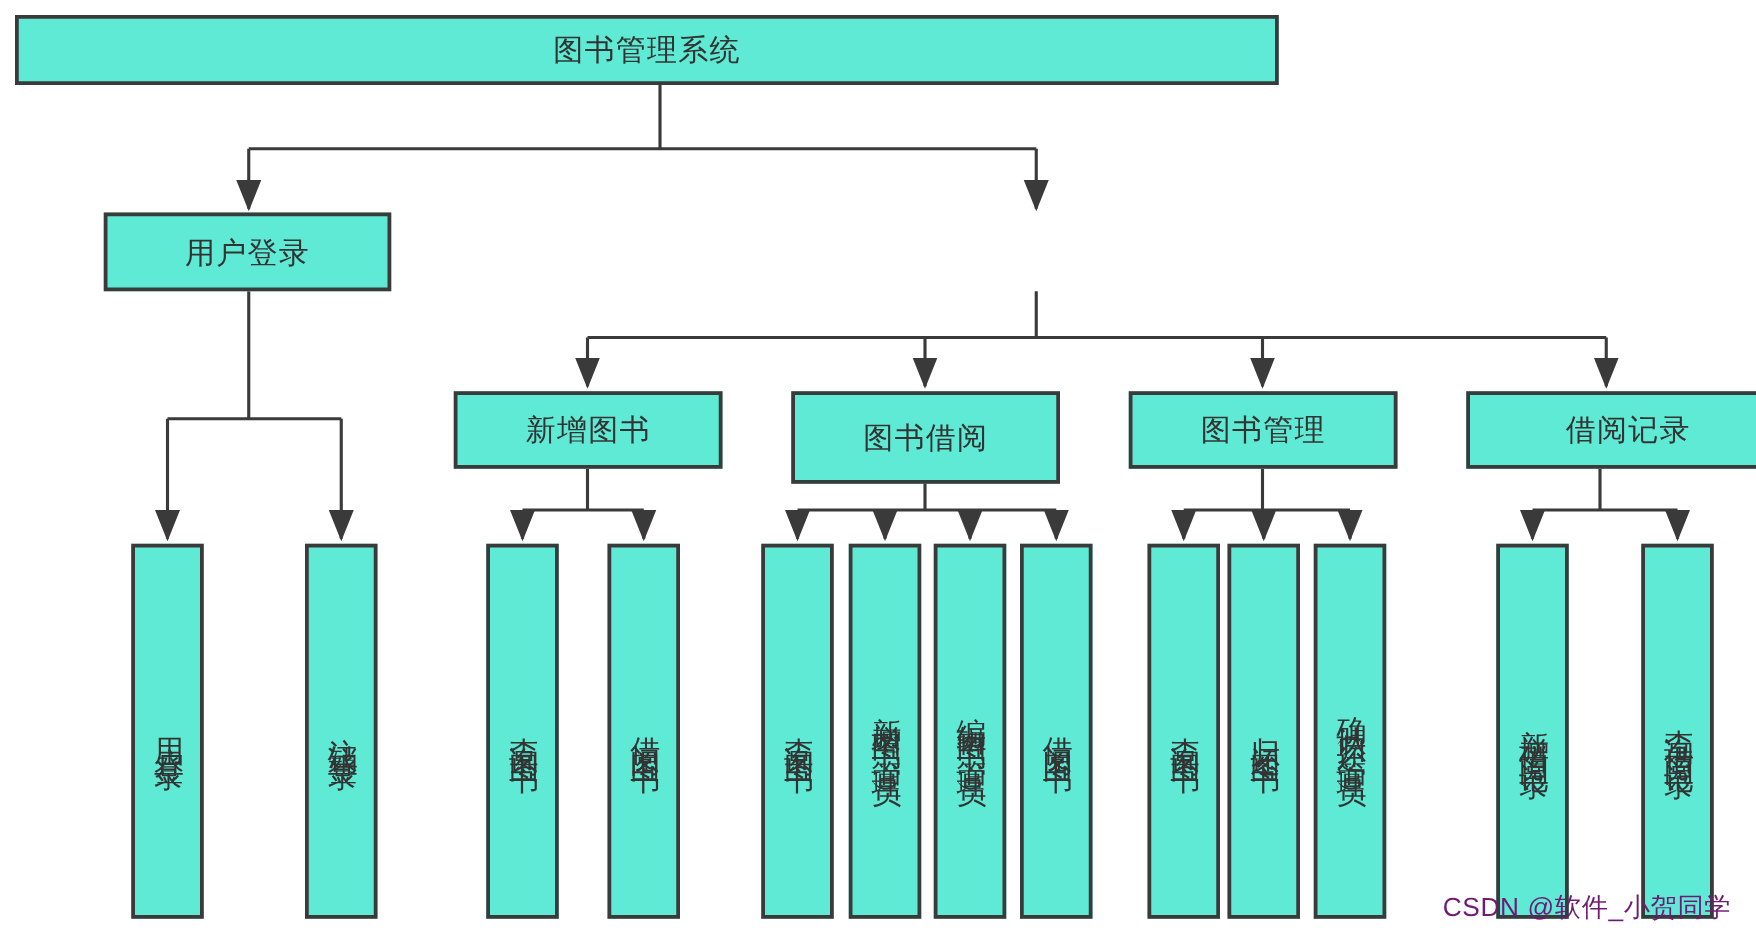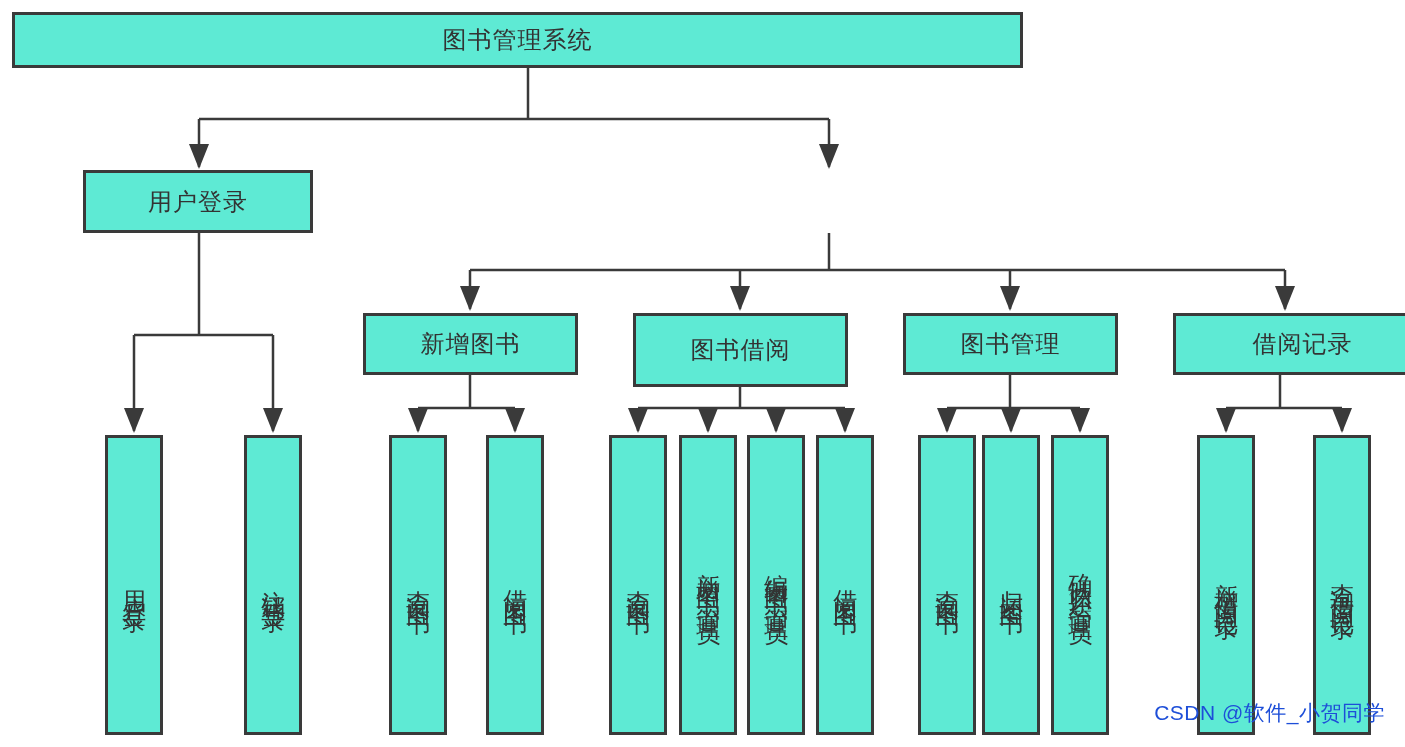--- a/index.html
+++ b/index.html
@@ -27,23 +27,23 @@
   .box.v .vtxt{
     writing-mode:vertical-rl;
     text-orientation:mixed;
     letter-spacing:7px;
     line-height:1.1;
     white-space:nowrap;
   }
   #watermark{
     position:absolute;
     right:20px;
-    bottom:20px;
+    bottom:7px;
     font-size:21px;
-    color:#1d4ed8;
+    color:#701a75;
     letter-spacing:0.5px;
     white-space:nowrap;
   }
 </style>
 </head>
 <body>
 
 <div id="canvas">
 
   <svg id="wires" width="1405" height="747" viewBox="0 0 1405 747">

